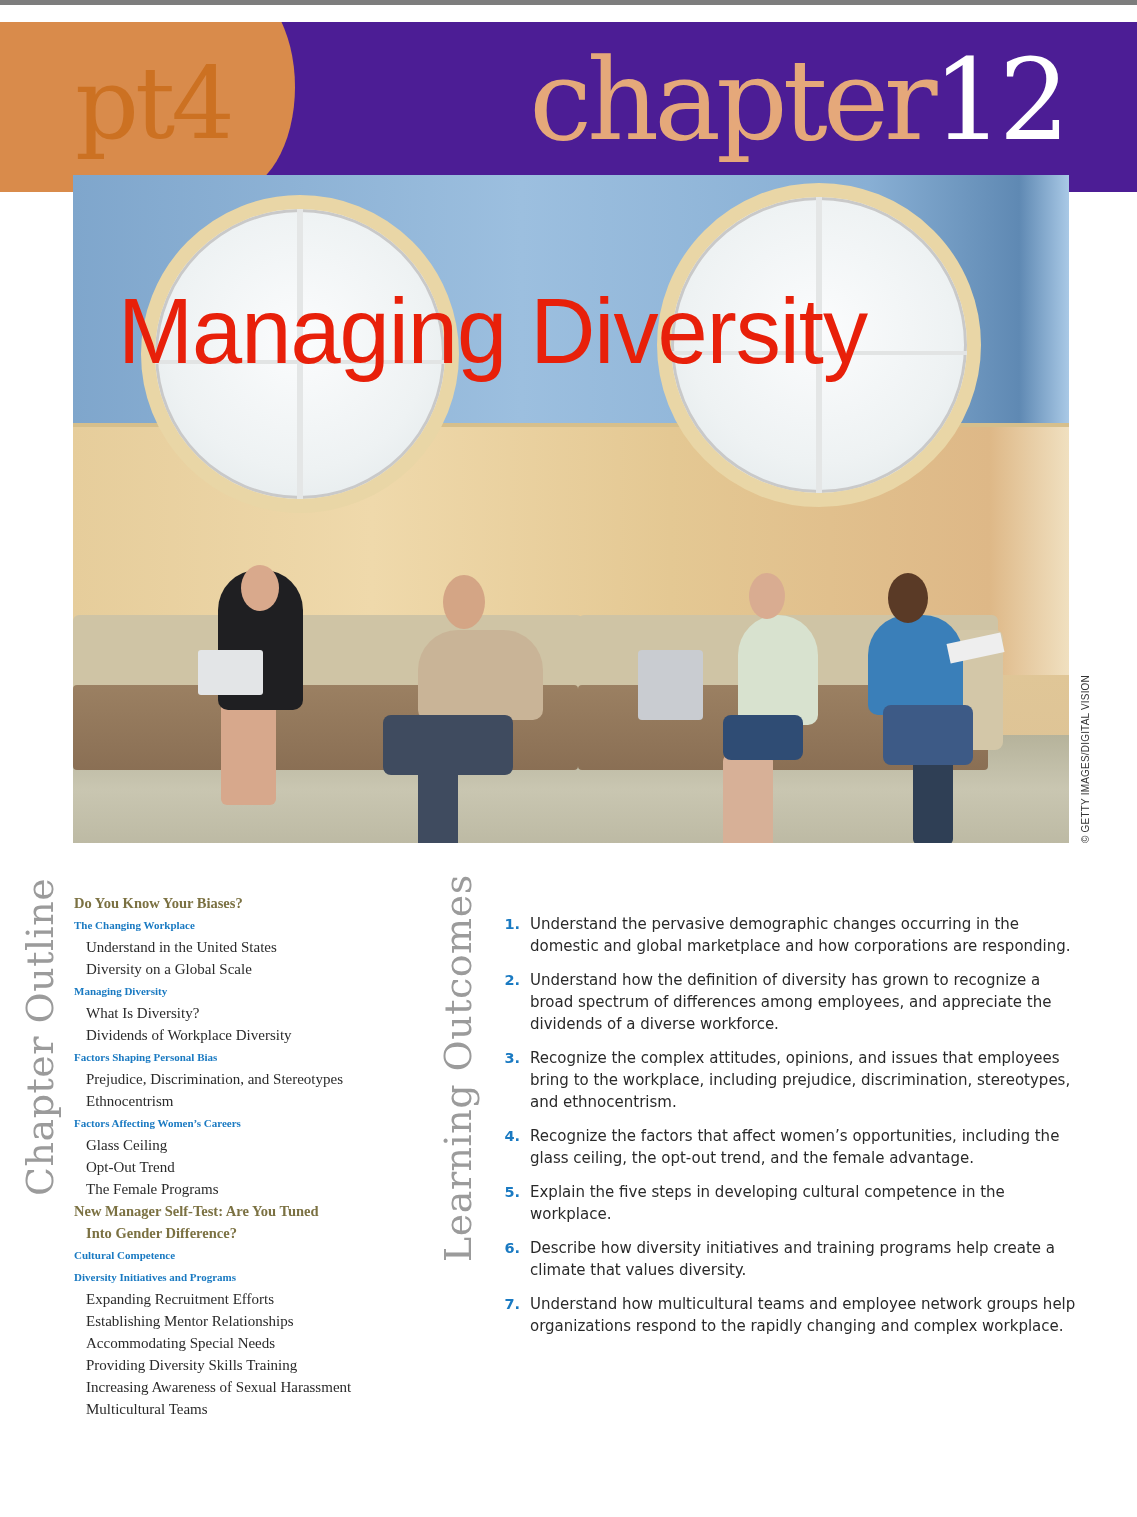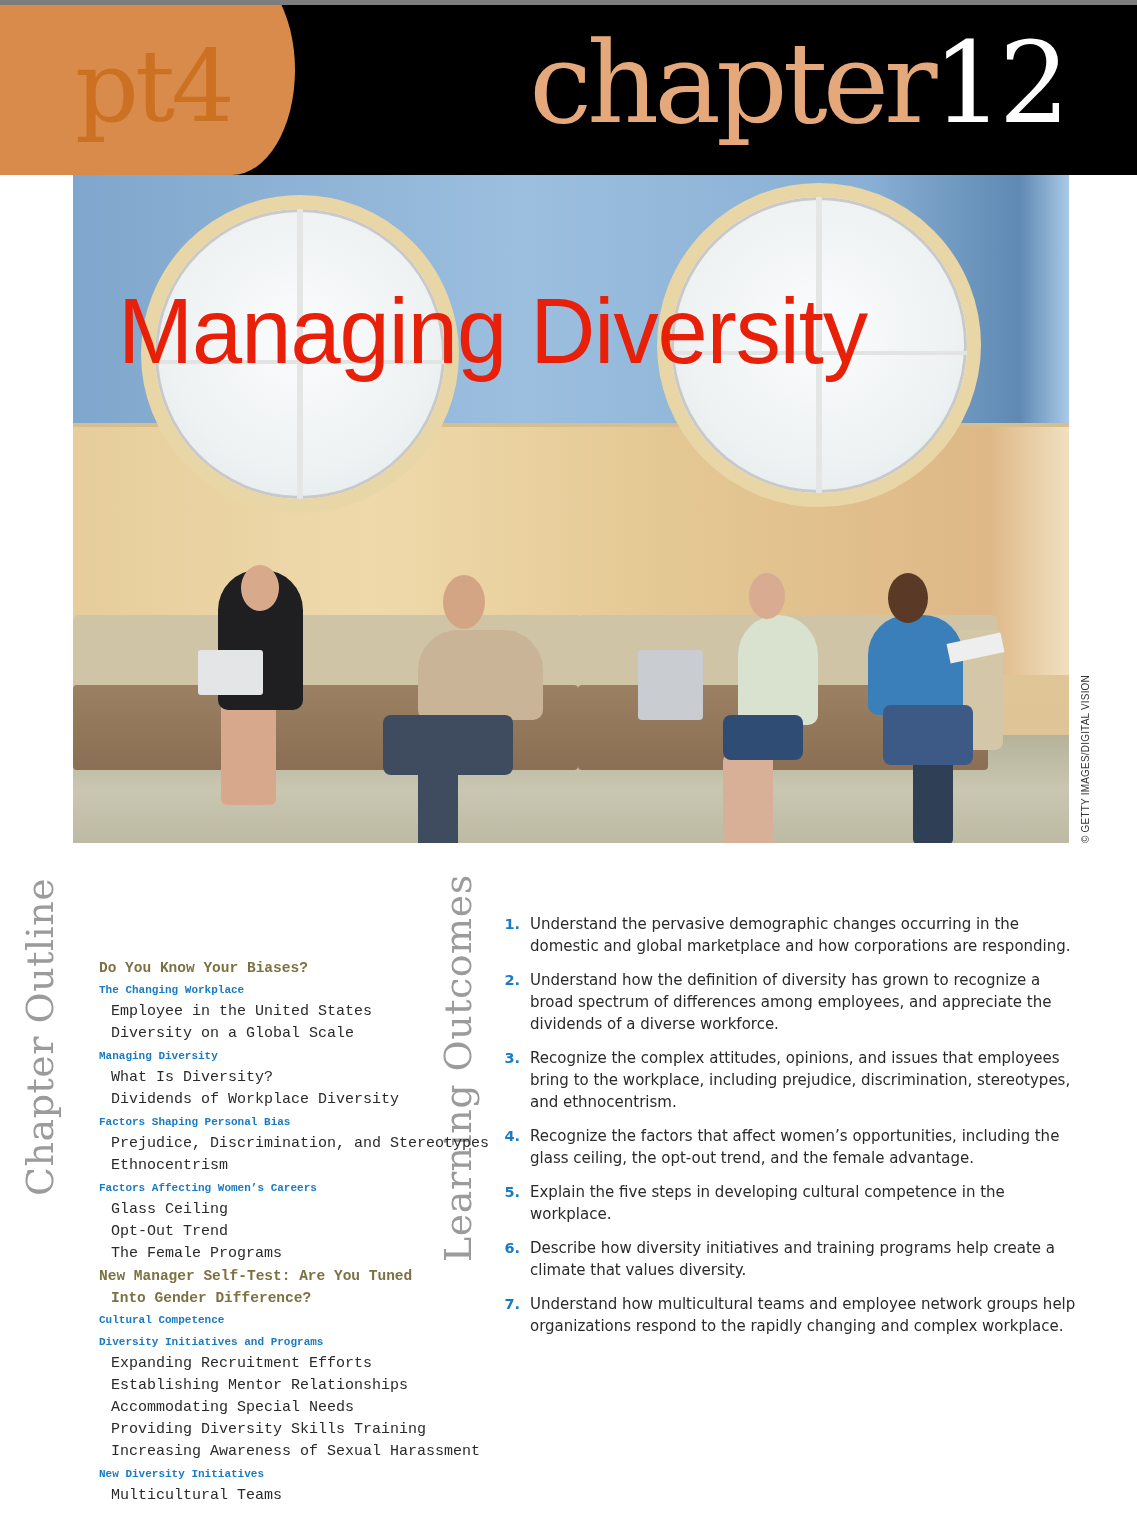--- a/index.html
+++ b/index.html
@@ -1,20 +1,20 @@
 <!DOCTYPE html>
 <html><head>
 <meta charset="utf-8">
 <style>
   * { box-sizing: border-box; margin: 0; padding: 0; }
   html, body { width: 1137px; height: 1517px; background: #ffffff; overflow: hidden; }
   body { position: relative; font-family: "Liberation Sans", sans-serif; }
 
   .top-rule { position: absolute; left: 0; top: 0; width: 1137px; height: 5px; background: #7d7d7d; }
-  .header-band { position: absolute; left: 0; top: 5px; width: 1137px; height: 170px; background: #000000; overflow: hidden; }
+  .header-band { position: absolute; left: 0; top: 22px; width: 1137px; height: 170px; background: #4c1d95; overflow: hidden; }
   .part-tab { position: absolute; left: -60px; top: -40px; width: 355px; height: 210px; background: #d98b4b; border-radius: 0 120px 120px 0 / 0 200px 200px 0; }
   .part-label { position: absolute; left: 75px; top: 32px; font-family: "DejaVu Serif", "Liberation Serif", serif; font-size: 100px; line-height: 1; color: #cc7122; letter-spacing: -4px; }
   .chapter-label { position: absolute; right: 72px; top: 22px; font-family: "DejaVu Serif", "Liberation Serif", serif; font-size: 112px; line-height: 1; letter-spacing: -5px; white-space: nowrap; }
   .chapter-word { color: #e5a87a; }
   .chapter-num { color: #ffffff; }
 
   .photo { position: absolute; left: 73px; top: 175px; width: 996px; height: 668px; overflow: hidden;
     background: linear-gradient(180deg, #8fb3d6 0%, #9dbfdd 48%, #c9b78f 49%, #e2c998 60%, #dcc195 100%); }
   .wall-blue { position: absolute; left: 0; top: 0; width: 100%; height: 250px; background: linear-gradient(90deg, #7fa6cc 0%, #9cbfdf 45%, #88afd4 80%, #5f89b3 95%, #a9c9e6 100%); }
   .wall-wood { position: absolute; left: 0; top: 250px; width: 100%; height: 250px; background: linear-gradient(90deg, #e6cd9b 0%, #efd9ab 30%, #e4c893 60%, #deb887 92%, #f0e0c0 100%); }
@@ -52,21 +52,21 @@
   .p4-head { left: 815px; top: 398px; width: 40px; height: 50px; background: #5a3a26; border-radius: 50%; }
   .magazine { position: absolute; left: 875px; top: 463px; width: 55px; height: 20px; background: #eeeeee; transform: rotate(-12deg); }
   .hero-title { position: absolute; left: 45px; top: 110px; font-family: "Liberation Sans", sans-serif; font-size: 92px; color: #e8200a; letter-spacing: -1px; white-space: nowrap; line-height: 1; transform: scaleX(0.98); transform-origin: left top; }
 
   .credit { position: absolute; left: 1080px; top: 843px; transform-origin: left top; transform: rotate(-90deg); font-family: "Liberation Sans", sans-serif; font-size: 10px; color: #333333; white-space: nowrap; letter-spacing: 0.2px; }
 
   .side-label { position: absolute; transform-origin: left top; transform: rotate(-90deg); font-family: "DejaVu Serif", "Liberation Serif", serif; font-size: 38px; color: #9b9b9b; white-space: nowrap; letter-spacing: 0.5px; }
   .side-outline { left: 18px; top: 1196px; }
   .side-outcomes { left: 436px; top: 1262px; }
 
-  .outline { position: absolute; left: 74px; top: 957px; width: 350px; font-family: Liberation Mono, monospace; font-size: 15.5px; line-height: 22px; margin-left: 25px; }
+  .outline { position: absolute; left: 74px; top: 892px; width: 350px; font-family: Liberation Serif, serif; font-size: 15.5px; line-height: 22px; }
   .outline-item { white-space: nowrap; }
   .o-feature { color: #7b7142; font-weight: bold; font-size: 14.5px; }
   .o-section { color: #1a7ac2; font-weight: bold; font-size: 11px; }
   .o-sub { color: #2a2a2a; padding-left: 12px; font-size: 15px; }
   .o-cont { padding-left: 12px; }
 
   .outcomes { position: absolute; left: 494px; top: 913px; width: 590px; font-family: "DejaVu Sans", sans-serif; }
   .outcomes-intro { font-weight: bold; font-size: 14px; color: #1e1e1e; line-height: 22px; margin-bottom: 2px; }
   .outcome { display: flex; margin-bottom: 12px; font-size: 15px; line-height: 22px; color: #2a2a2a; }
   .outcome-num { width: 36px; flex: none; text-align: right; padding-right: 10px; color: #1a7ac2; font-weight: bold; font-size: 14.5px; }
@@ -128,42 +128,41 @@
 </div>
 
 <div class="credit">© GETTY IMAGES/DIGITAL VISION</div>
 
 <div class="side-label side-outline">Chapter Outline</div>
 <div class="side-label side-outcomes">Learning Outcomes</div>
 
 <div class="outline" id="outline">
     <div class="outline-item o-feature">Do You Know Your Biases?</div>
     <div class="outline-item o-section">The Changing Workplace</div>
-    <div class="outline-item o-sub">Employee in the United States</div>
+    <div class="outline-item o-sub">Understand in the United States</div>
     <div class="outline-item o-sub">Diversity on a Global Scale</div>
     <div class="outline-item o-section">Managing Diversity</div>
     <div class="outline-item o-sub">What Is Diversity?</div>
     <div class="outline-item o-sub">Dividends of Workplace Diversity</div>
     <div class="outline-item o-section">Factors Shaping Personal Bias</div>
     <div class="outline-item o-sub">Prejudice, Discrimination, and Stereotypes</div>
     <div class="outline-item o-sub">Ethnocentrism</div>
     <div class="outline-item o-section">Factors Affecting Women’s Careers</div>
     <div class="outline-item o-sub">Glass Ceiling</div>
     <div class="outline-item o-sub">Opt-Out Trend</div>
     <div class="outline-item o-sub">The Female Programs</div>
     <div class="outline-item o-feature">New Manager Self-Test: Are You Tuned</div>
     <div class="outline-item o-feature o-cont">Into Gender Difference?</div>
     <div class="outline-item o-section">Cultural Competence</div>
     <div class="outline-item o-section">Diversity Initiatives and Programs</div>
     <div class="outline-item o-sub">Expanding Recruitment Efforts</div>
     <div class="outline-item o-sub">Establishing Mentor Relationships</div>
     <div class="outline-item o-sub">Accommodating Special Needs</div>
     <div class="outline-item o-sub">Providing Diversity Skills Training</div>
     <div class="outline-item o-sub">Increasing Awareness of Sexual Harassment</div>
-    <div class="outline-item o-section">New Diversity Initiatives</div>
     <div class="outline-item o-sub">Multicultural Teams</div>
   </div>
 
 <div class="outcomes">
   <div id="outcome-list">
       <div class="outcome">
         <span class="outcome-num">1.</span>
         <span class="outcome-text">Understand the pervasive demographic changes occurring in the domestic and global marketplace and how corporations are responding.</span>
       </div>
       <div class="outcome">

